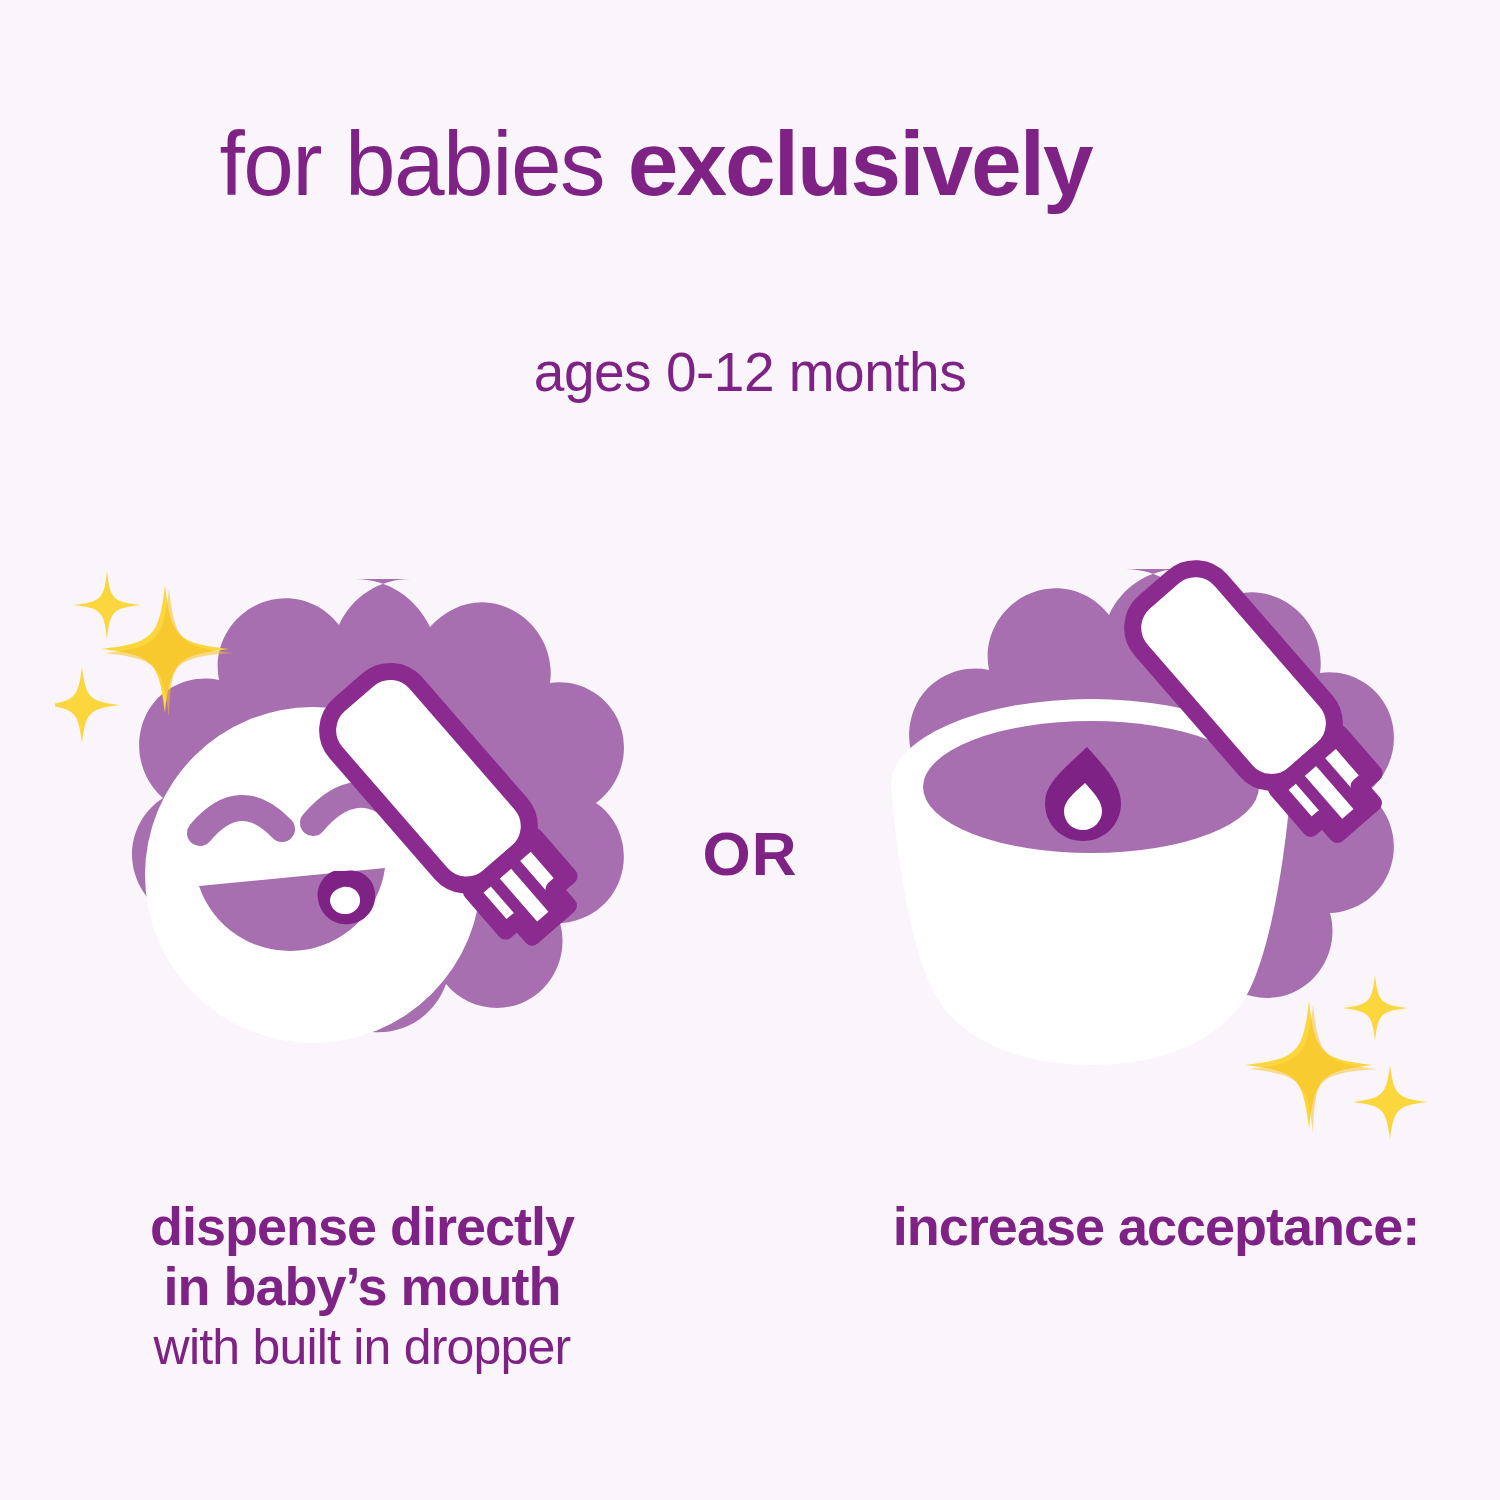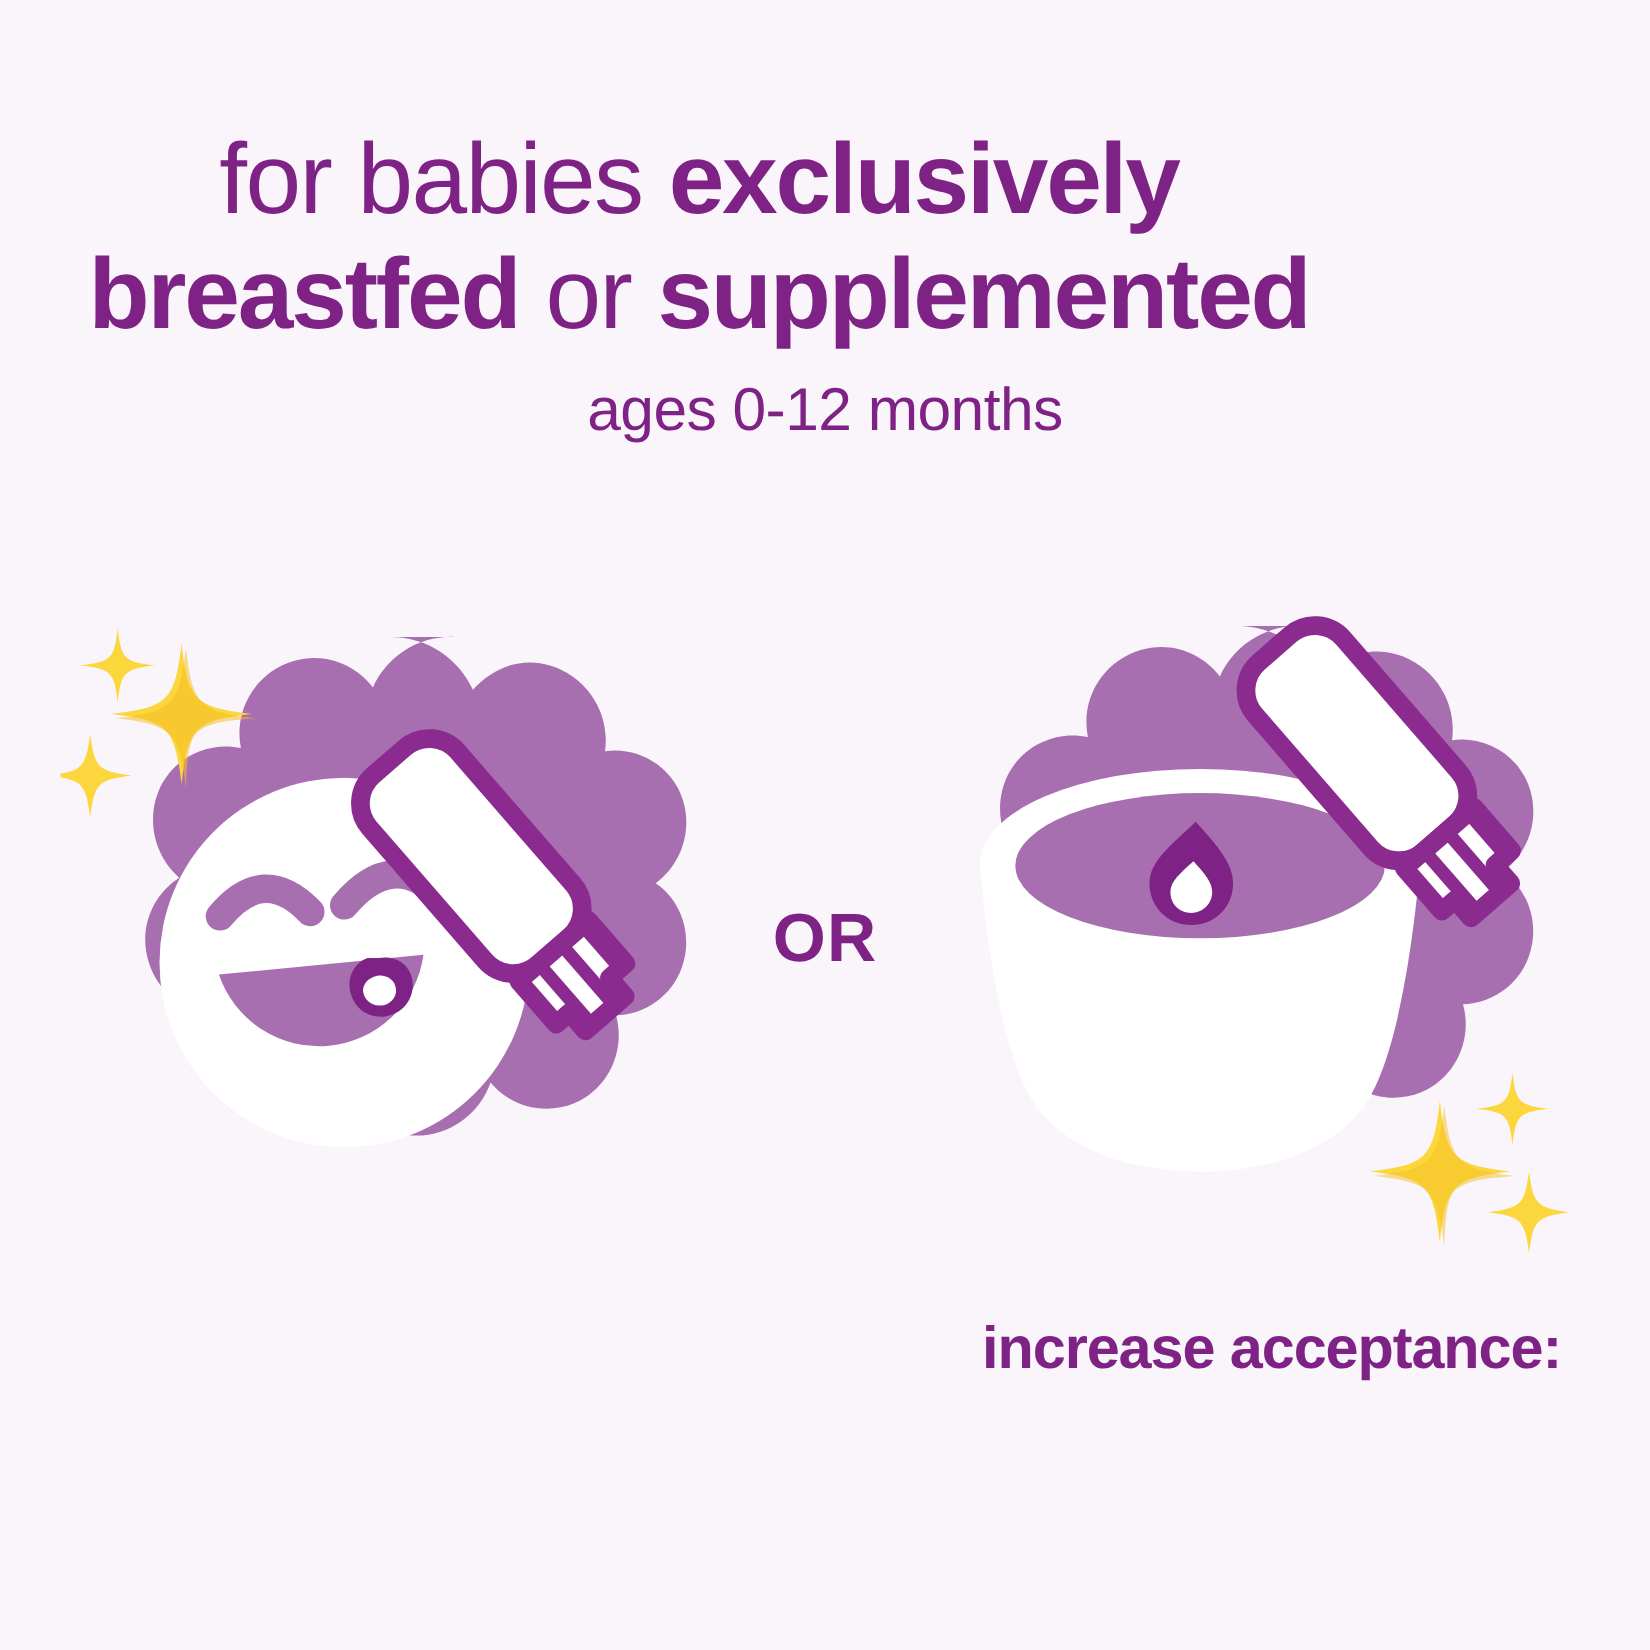--- a/index.html
+++ b/index.html
@@ -27,20 +27,21 @@
     position: absolute;
     top: 112px;
     left: 0;
     width: 1271px;
     text-align: center;
     color: #7E2385;
     font-size: 91px;
     line-height: 1.14;
     letter-spacing: -1.5px;
     font-weight: 400;
+    padding-left: 20px;
   }
   .headline .bold {
     font-weight: 700;
     letter-spacing: -2px;
   }
   .headline .line {
     display: block;
     white-space: nowrap;
   }
 
@@ -114,23 +115,20 @@
   }
 </style>
 </head>
 <body>
 
 <div class="page">
 
   <div class="headline">
     <span class="line">
       <span>for babies </span><span class="bold">exclusively</span>
-    </span>
-    <span class="line">
-      <span class="bold">breastfed</span><span> or </span><span class="bold">supplemented</span>
     </span>
   </div>
 
   <div class="subhead">ages 0-12 months</div>
 
   <div class="illus-row">
 
     <div class="illus illus-left">
       <svg viewBox="0 0 600 625" xmlns="http://www.w3.org/2000/svg">
 
@@ -314,18 +312,23 @@
             c-30 4 -33 7 -37 37
             c-4 -30 -7 -33 -37 -37
             c30 -4 33 -7 37 -37 z"></path>
         </g>
       </svg>
     </div>
   </div>
 
   <div class="or-divider">OR</div>
 
+  <div class="caption caption-left">
+    <span class="cap-strong">dispense directly</span>
+    <span class="cap-strong">in baby’s mouth</span>
+    <span class="cap-soft">with built in dropper</span>
+  </div>
 
   <div class="caption caption-right">
     <span class="cap-strong">increase acceptance:</span>
   </div>
 
 </div>
 
 </body></html>

